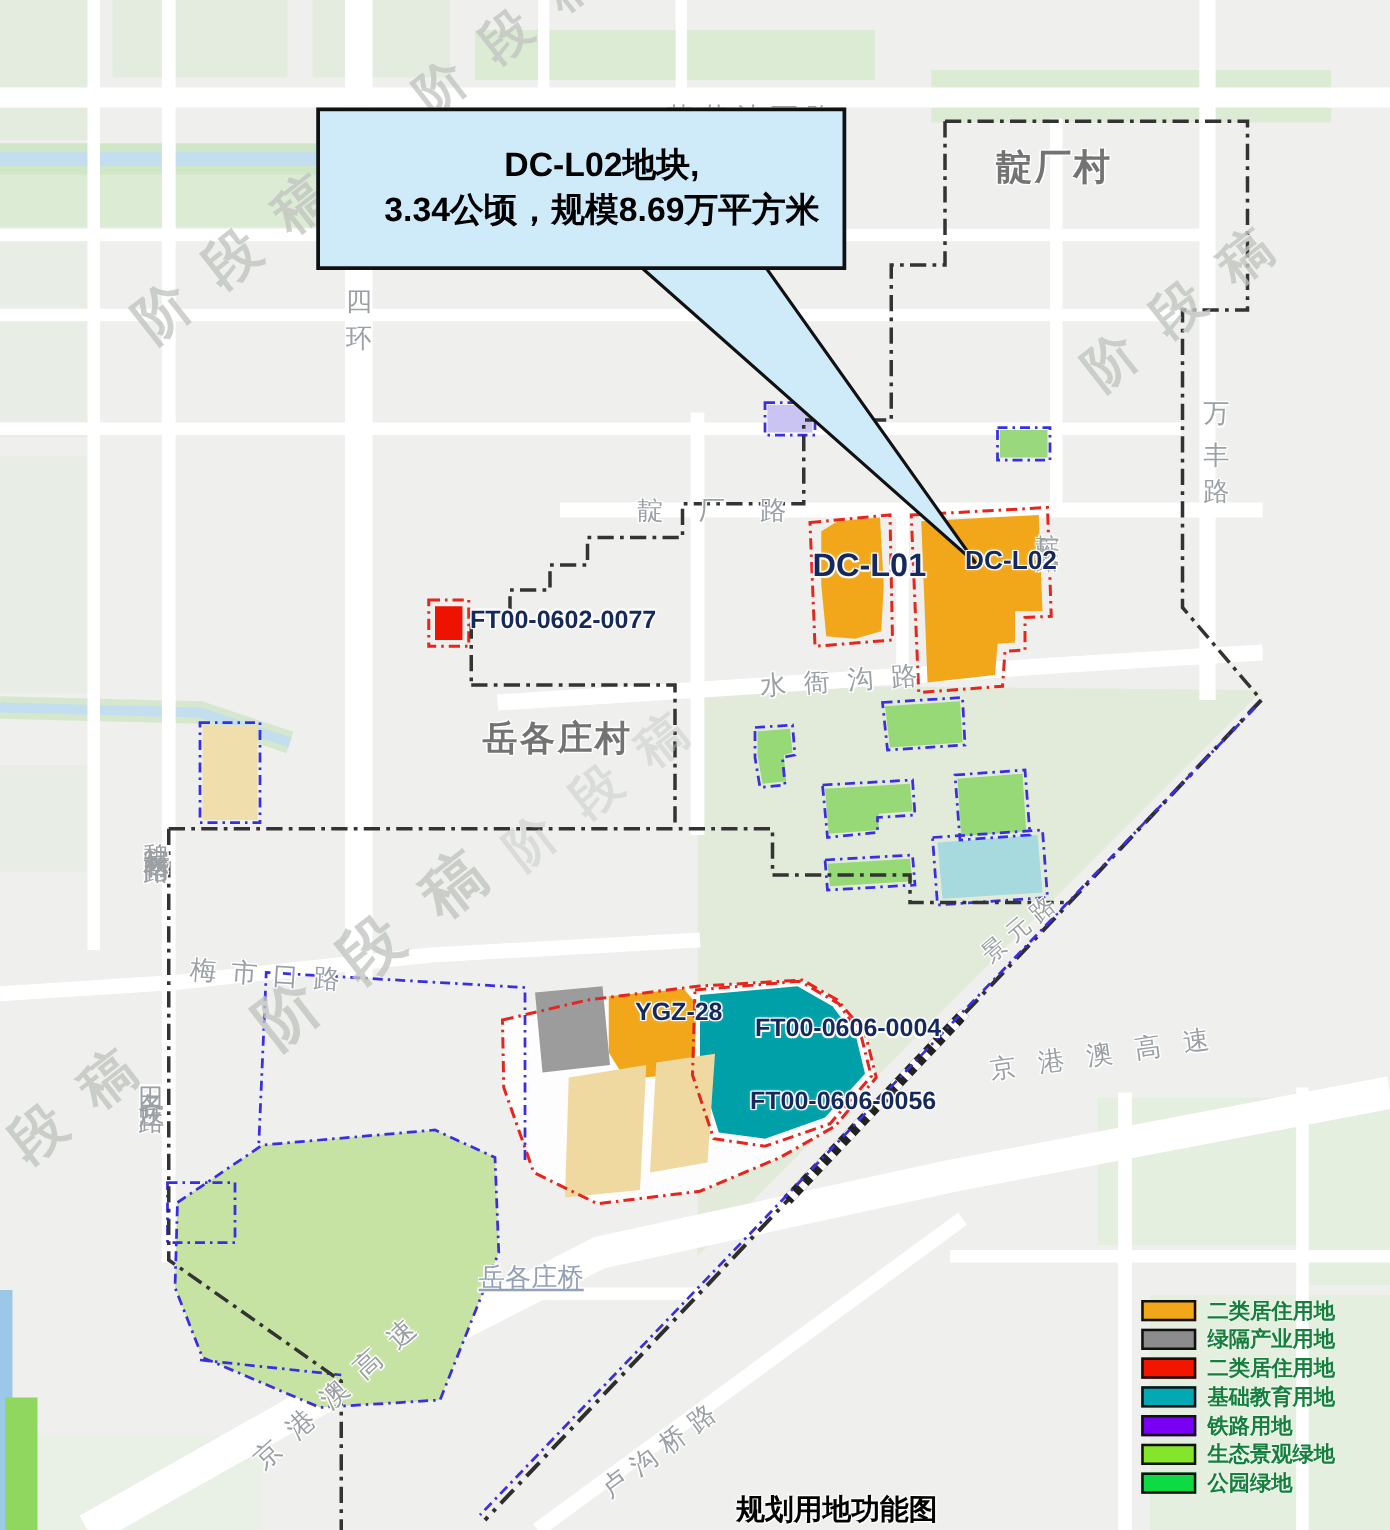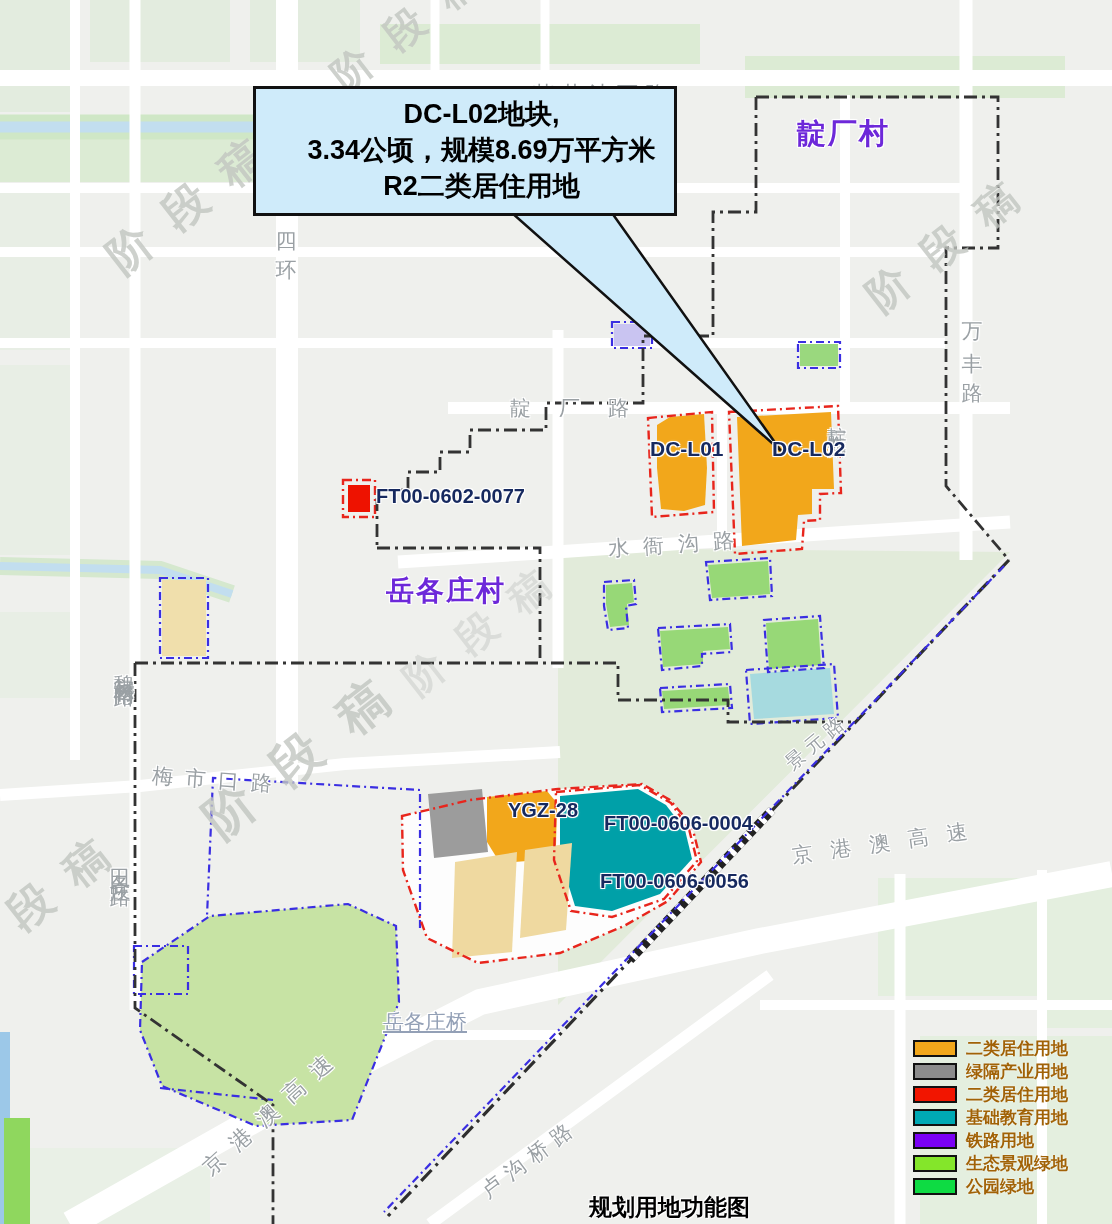--- a/index.html
+++ b/index.html
@@ -4,31 +4,31 @@
 <style>
   html,body{margin:0;padding:0;}
   #stage{position:relative;width:1112px;height:1224px;background:#EFF0ED;overflow:hidden;
          font-family:"Liberation Sans","DejaVu Sans",sans-serif;}
   #mapsvg{position:absolute;left:0;top:0;z-index:1;}
   .lbl{position:absolute;white-space:nowrap;z-index:3;
        text-shadow:-1px -1px 0 #fff,1px -1px 0 #fff,-1px 1px 0 #fff,1px 1px 0 #fff,0 0 3px #fff;}
   .road{color:#9aa0a4;font-size:21px;font-weight:400;}
   .vert{writing-mode:vertical-rl;text-orientation:upright;}
   .pid{color:#16295f;font-weight:700;font-size:20px;}
-  .village{color:#6d28d9;font-weight:700;font-size:28px;letter-spacing:2px;}
+  .village{color:#737373;font-weight:700;font-size:28px;letter-spacing:2px;}
   .wm{position:absolute;z-index:2;color:#c2c6c1;font-weight:600;opacity:.8;
       transform:rotate(-38deg);transform-origin:left top;letter-spacing:26px;white-space:nowrap;}
   #callout{position:absolute;left:253px;top:86px;width:424px;height:130px;z-index:5;
            background:#CFEBFA;border:3px solid #111;box-sizing:border-box;
            display:flex;flex-direction:column;justify-content:center;text-align:center;}
   #callout div{font-weight:700;font-size:27px;color:#000;line-height:1.33;margin-left:33px;}
   #legend{position:absolute;left:913px;top:1041px;z-index:4;}
   .lg-row{display:flex;align-items:center;margin-bottom:8px;height:15px;}
   .lg-sw{width:40px;height:13px;border:2px solid #111;margin-right:9px;flex:none;}
-  .lg-tx{font-size:17px;font-weight:700;color:#a16207;white-space:nowrap;
+  .lg-tx{font-size:17px;font-weight:700;color:#15803d;white-space:nowrap;
          text-shadow:0 0 2px #fff;}
   #maintitle{position:absolute;left:420px;top:1192px;width:330px;text-align:right;z-index:4;
              font-size:23px;font-weight:700;color:#000;
              text-shadow:-1px -1px 0 #fff,1px 1px 0 #fff,0 0 3px #fff;}
 </style>
 </head>
 <body>
 
 <div id="stage">
 
@@ -168,31 +168,30 @@
   <div class="lbl road vert" style="left:106px;top:852px;letter-spacing:6px;">田各庄路</div>
   <div class="lbl road" style="left:383px;top:1008px;color:#93a0b6;text-decoration:underline;">岳各庄桥</div>
   <div class="lbl road" style="left:196px;top:1160px;font-size:22px;letter-spacing:14px;transform:rotate(-42deg);transform-origin:left top;">京港澳高速</div>
   <div class="lbl road" style="left:790px;top:842px;letter-spacing:18px;transform:rotate(-8deg);transform-origin:left top;">京港澳高速</div>
   <div class="lbl road" style="left:475px;top:1182px;letter-spacing:8px;transform:rotate(-37deg);transform-origin:left top;">卢沟桥路</div>
   <div class="lbl road" style="left:780px;top:756px;font-size:19px;letter-spacing:6px;transform:rotate(-40deg);transform-origin:left top;">景元路</div>
 
   <div class="lbl village" style="left:797px;top:114px;font-size:29px;">靛厂村</div>
   <div class="lbl village" style="left:386px;top:572px;">岳各庄村</div>
 
-  <div class="lbl pid" style="left:650px;top:437px;font-size:21px;">DC-L01</div>
+  <div class="lbl pid" style="left:650px;top:437px;font-size:26px;">DC-L01</div>
   <div class="lbl pid" style="left:772px;top:437px;font-size:21px;">DC-L02</div>
   <div class="lbl pid" style="left:376px;top:485px;">FT00-0602-0077</div>
   <div class="lbl pid" style="left:508px;top:799px;">YGZ-28</div>
   <div class="lbl pid" style="left:604px;top:812px;">FT00-0606-0004</div>
   <div class="lbl pid" style="left:600px;top:870px;text-align:right;">FT00-0606-0056</div>
 
   <div id="callout">
     <div>DC-L02地块,</div>
     <div>3.34公顷，规模8.69万平方米</div>
-    <div>R2二类居住用地</div>
   </div>
 
   <div id="legend">
     <div class="lg-row">
       <span class="lg-sw" style="background: rgb(242, 167, 27);"></span>
       <span class="lg-tx">二类居住用地</span>
     </div>
     <div class="lg-row">
       <span class="lg-sw" style="background: rgb(140, 140, 140);"></span>
       <span class="lg-tx">绿隔产业用地</span>

